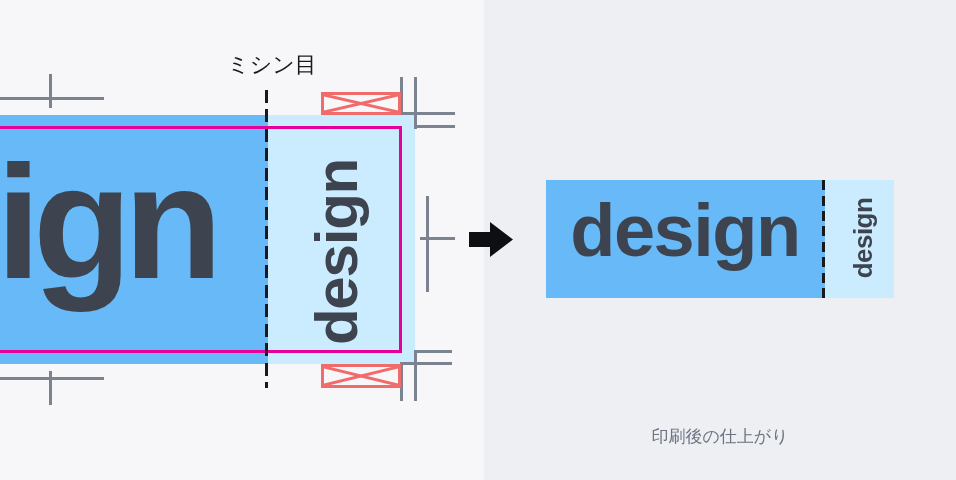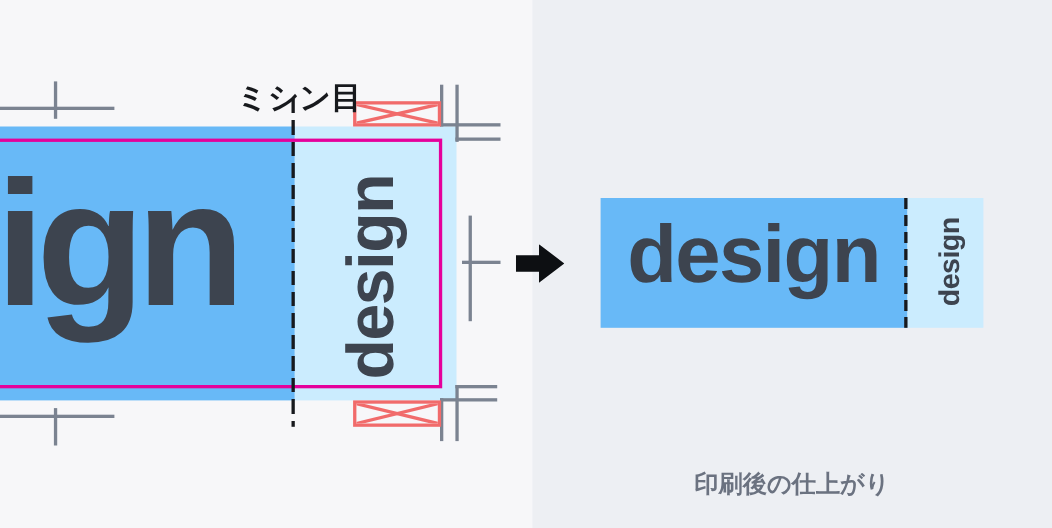--- a/index.html
+++ b/index.html
@@ -25,32 +25,32 @@
     transform:translate(-50%,-50%) rotate(-90deg);}
   .flap-text-left{left:337px;top:252px;}
   .flap-text-left > span{font-size:60px;}
   .flap-text-right{left:379px;top:238px;}
   .flap-text-right > span{font-size:26px;}
   .perf-line{width:3px;background-image:repeating-linear-gradient(
     to bottom,var(--ink) 0 13px,transparent 13px 19.5px);}
   .perf-left{left:265px;top:90px;height:298px;}
   .perf-right{left:338px;top:180px;height:118px;background-image:repeating-linear-gradient(
     to bottom,var(--ink) 0 10px,transparent 10px 15.5px);}
-  .perf-label{left:272px;top:70px;transform:translateX(-50%);font-size:28px;font-weight:700;
+  .perf-label{left:272px;top:50px;transform:translateX(-50%);font-size:22px;font-weight:400;
     color:var(--ink);white-space:nowrap;}
   .mark{background:var(--mark-gray);}
   .fold-mark{border:3px solid var(--red);box-sizing:border-box;}
   .fold-mark svg{display:block;width:100%;height:100%;}
   .fm-top{left:321px;top:92px;width:80px;height:23px;}
   .fm-bottom{left:321px;top:364px;width:80px;height:24px;}
   .finished-main{left:62px;top:180px;width:279px;height:118px;background:var(--blue);}
   .finished-flap{left:341px;top:180px;width:69px;height:118px;background:var(--light-blue);}
   .finished-text{left:201px;top:194px;transform:translateX(-50%);font-size:74px;line-height:1;
     font-weight:700;letter-spacing:-0.02em;color:var(--text-dark);white-space:nowrap;}
-  .caption{left:236px;top:425px;transform:translateX(-50%);font-size:22px;font-weight:700;
+  .caption{left:236px;top:425px;transform:translateX(-50%);font-size:17px;font-weight:400;
     color:var(--caption-gray);white-space:nowrap;}
   .arrow{left:469px;top:222px;width:44px;height:36px;}
 </style>
 </head>
 <body>
 
 <div class="stage">
 
   <section class="panel panel-left">
 

